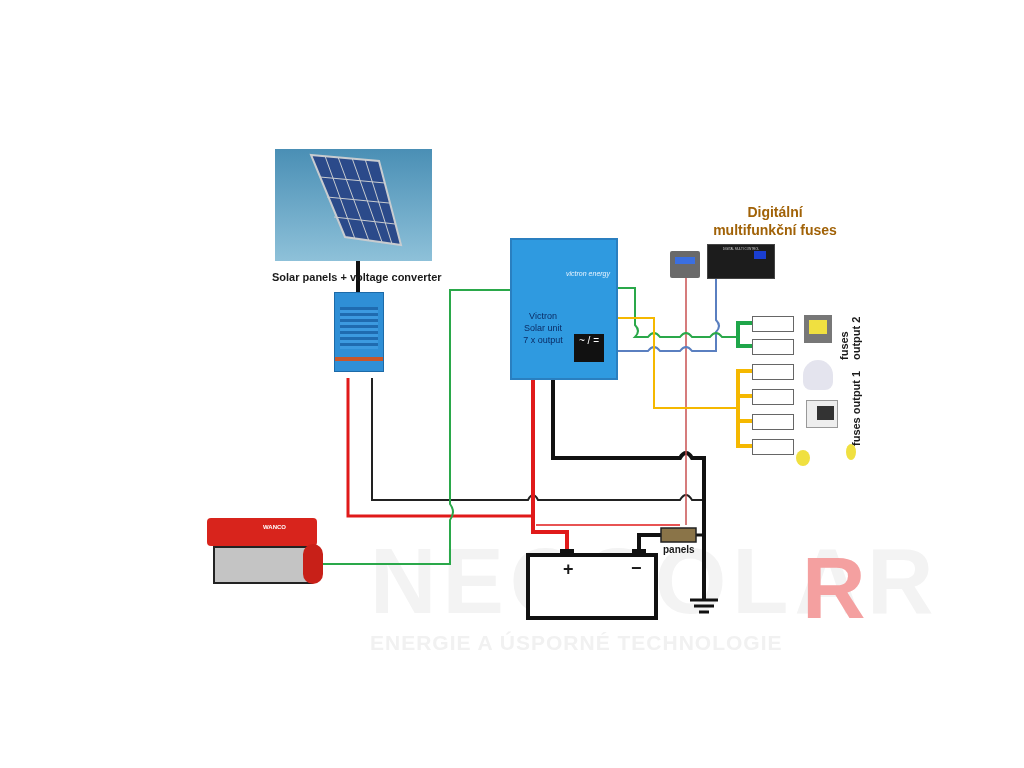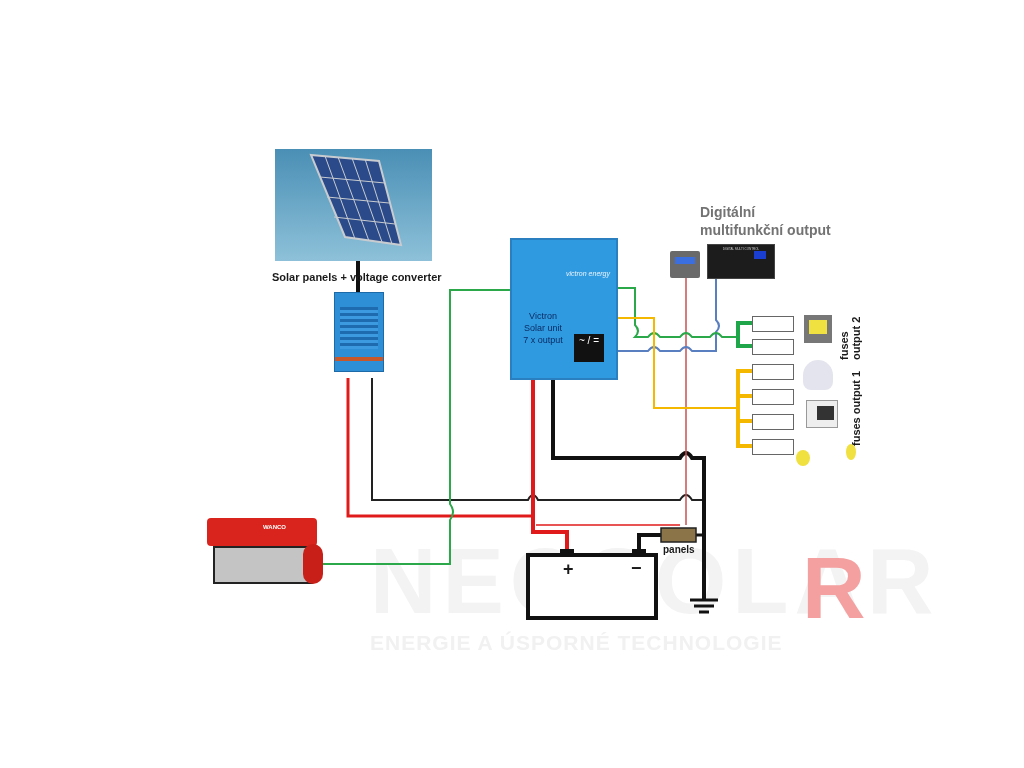--- a/index.html
+++ b/index.html
@@ -88,23 +88,23 @@
   <div style="position:absolute;left:6px;top:70px;width:50px;text-align:center;font-size:9px;font-weight:normal;color:#0b2d66;line-height:12px;">
     <div>Victron</div>
     <div>Solar unit</div>
     <div>7 x output</div>
   </div>
   <div style="position:absolute;left:62px;top:94px;width:30px;height:28px;background:#111;color:#fff;font-size:10px;text-align:center;line-height:13px;">
     <div>~ / =</div>
   </div>
 </div>
 
-<div class="abs lbl" style="left:700px;top:203px;width:150px;font-size:14px;color:#737373;line-height:18px;">
+<div class="abs lbl" style="left:700px;top:203px;width:150px;text-align:center;font-size:14px;color:#a16207;line-height:18px;">
   <div>Digitální</div>
-  <div>multifunkční output</div>
+  <div>multifunkční fuses</div>
 </div>
 
 <div class="abs" style="left:670px;top:251px;width:30px;height:27px;background:#6a6a6a;border-radius:2px;">
   <div style="margin:6px 5px 0;height:7px;background:#3b6fe0;"></div>
 </div>
 
 <div class="abs" style="left:707px;top:244px;width:66px;height:33px;background:#1c1c1c;border:1px solid #444;">
   <div style="font-size:3px;color:#ccc;text-align:center;margin-top:2px;">DIGITAL MULTI CONTROL</div>
   <div style="position:absolute;right:8px;top:6px;width:12px;height:8px;background:#1a3ed0;"></div>
 </div>

